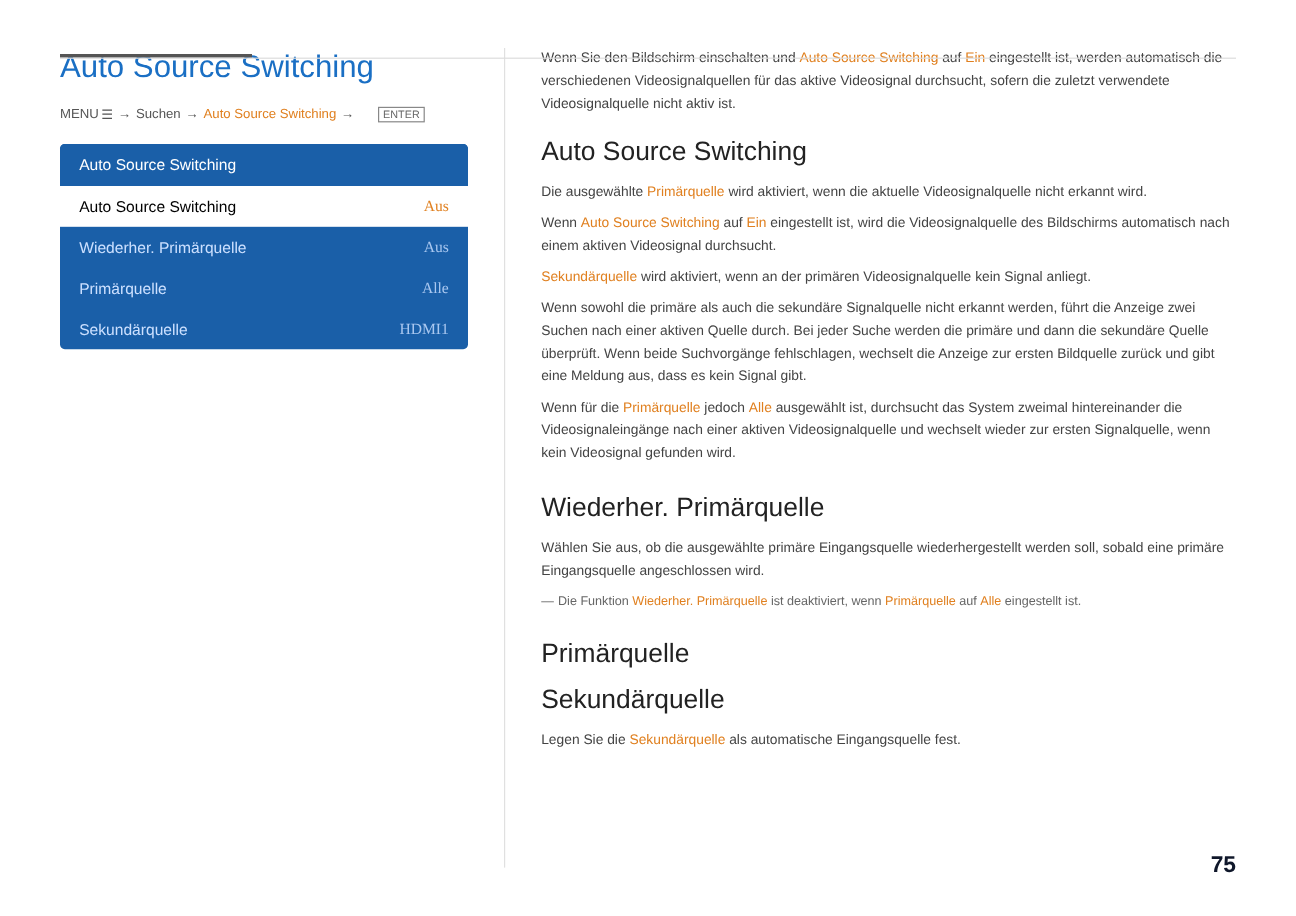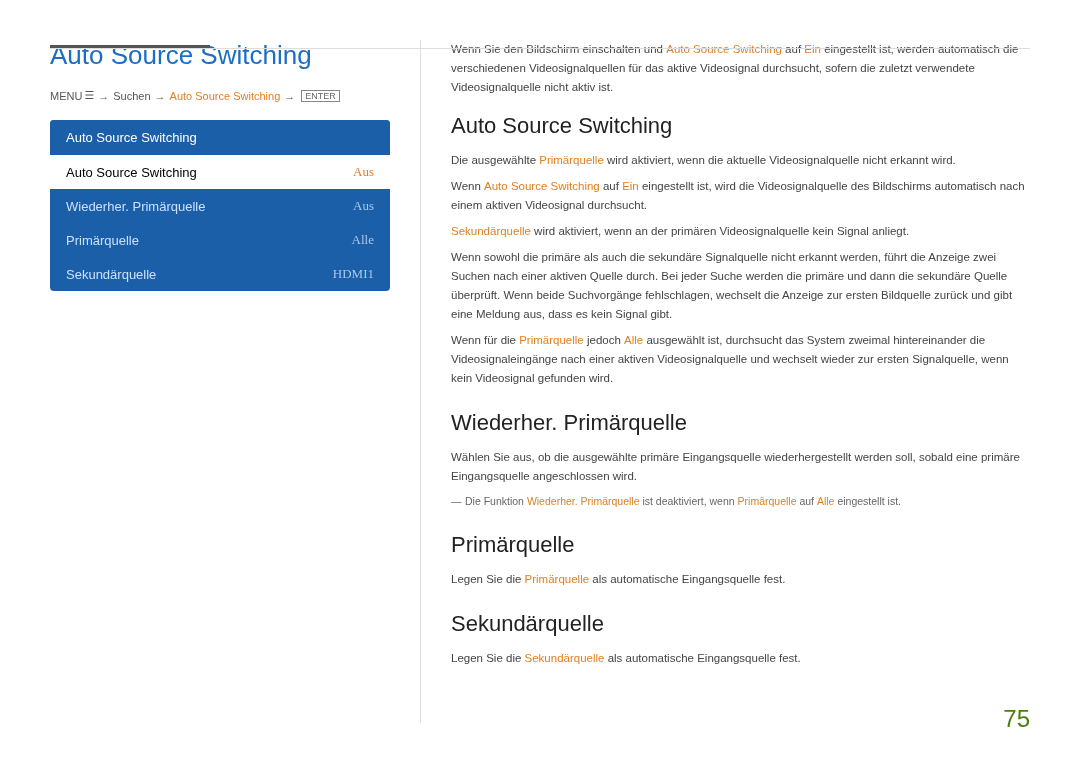--- a/index.html
+++ b/index.html
@@ -32,42 +32,41 @@
       font-weight: 400;
       color: #1a6fc4;
       margin-bottom: 18px;
     }
 
     .breadcrumb {
       font-size: 11px;
       color: #555;
       margin-bottom: 18px;
       display: flex;
-      align-items: center;
       gap: 2px;
     }
     .breadcrumb .menu-icon {
       display: inline-block;
       font-size: 11px;
       color: #555;
     }
     .breadcrumb .arrow {
       margin: 0 2px;
       color: #555;
     }
     .breadcrumb .highlight {
       color: #e08020;
     }
     .breadcrumb .enter-icon {
       display: inline-block;
       border: 1px solid #888;
       padding: 0 3px;
       font-size: 9px;
       color: #666;
-      margin-left: 2px;
+      margin-left: 16px;
     }
 
     
     .menu-box {
       background: #1a5fa8;
       border-radius: 4px;
       overflow: hidden;
       margin-bottom: 20px;
     }
     .menu-box-header {
@@ -163,23 +162,23 @@
     .section-body .note-line::before {
       content: '—';
       position: absolute;
       left: 0;
     }
 
     .page-number {
       position: absolute;
       bottom: 30px;
       right: 50px;
-      font-size: 24px;
-      color: #4d7c0f;
-      font-weight: 400;
+      font-size: 19px;
+      color: #0f172a;
+      font-weight: 700;
     }
 
     
     .page-top-rule {
       position: absolute;
       top: 48px;
       left: 50px;
       right: 50px;
       height: 1px;
       background: #ddd;
@@ -252,23 +251,20 @@
       <p>Wenn für die <span class="highlight">Primärquelle</span> jedoch <span class="highlight">Alle</span> ausgewählt ist, durchsucht das System zweimal hintereinander die Videosignaleingänge nach einer aktiven Videosignalquelle und wechselt wieder zur ersten Signalquelle, wenn kein Videosignal gefunden wird.</p>
     </div>
 
     <h2 class="section-title">Wiederher. Primärquelle</h2>
     <div class="section-body">
       <p>Wählen Sie aus, ob die ausgewählte primäre Eingangsquelle wiederhergestellt werden soll, sobald eine primäre Eingangsquelle angeschlossen wird.</p>
       <p class="note-line">Die Funktion <span class="highlight">Wiederher. Primärquelle</span> ist deaktiviert, wenn <span class="highlight">Primärquelle</span> auf <span class="highlight">Alle</span> eingestellt ist.</p>
     </div>
 
     <h2 class="section-title">Primärquelle</h2>
-    <div class="section-body">
-      <p>Legen Sie die <span class="highlight">Primärquelle</span> als automatische Eingangsquelle fest.</p>
-    </div>
 
     <h2 class="section-title">Sekundärquelle</h2>
     <div class="section-body">
       <p>Legen Sie die <span class="highlight">Sekundärquelle</span> als automatische Eingangsquelle fest.</p>
     </div>
   </div>
 </div>
 
 <div class="page-number">75</div>
 

